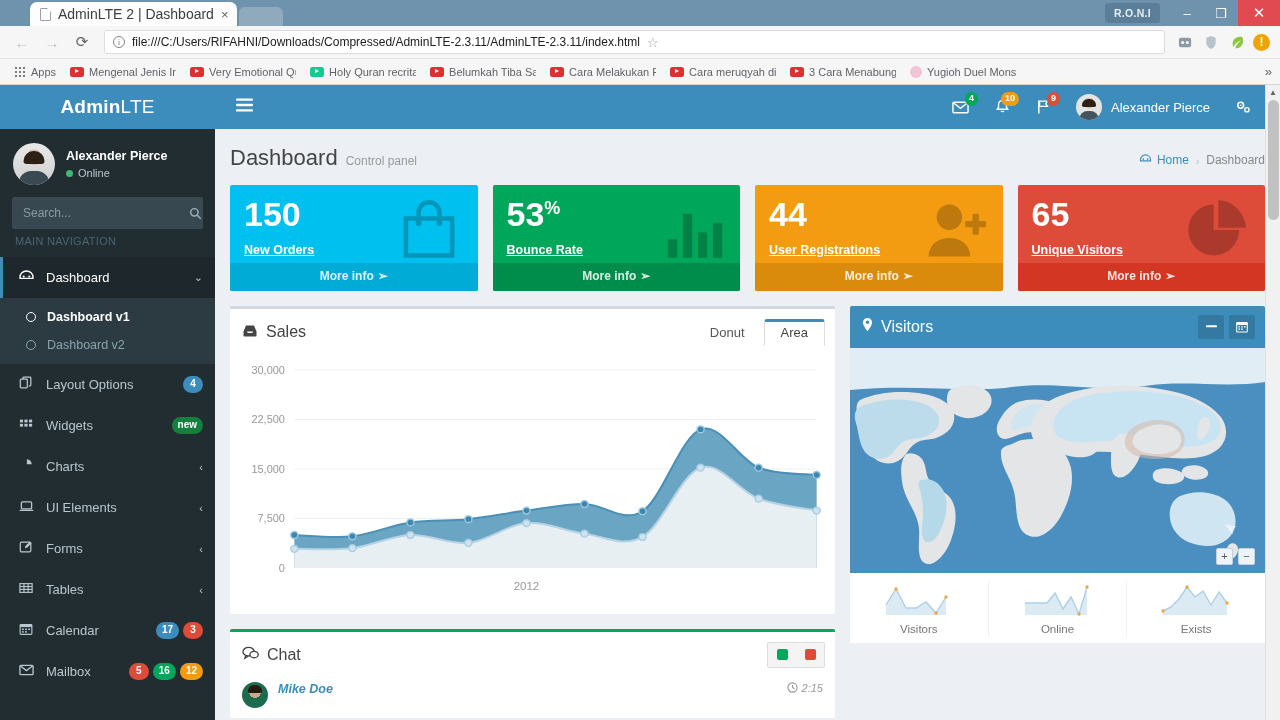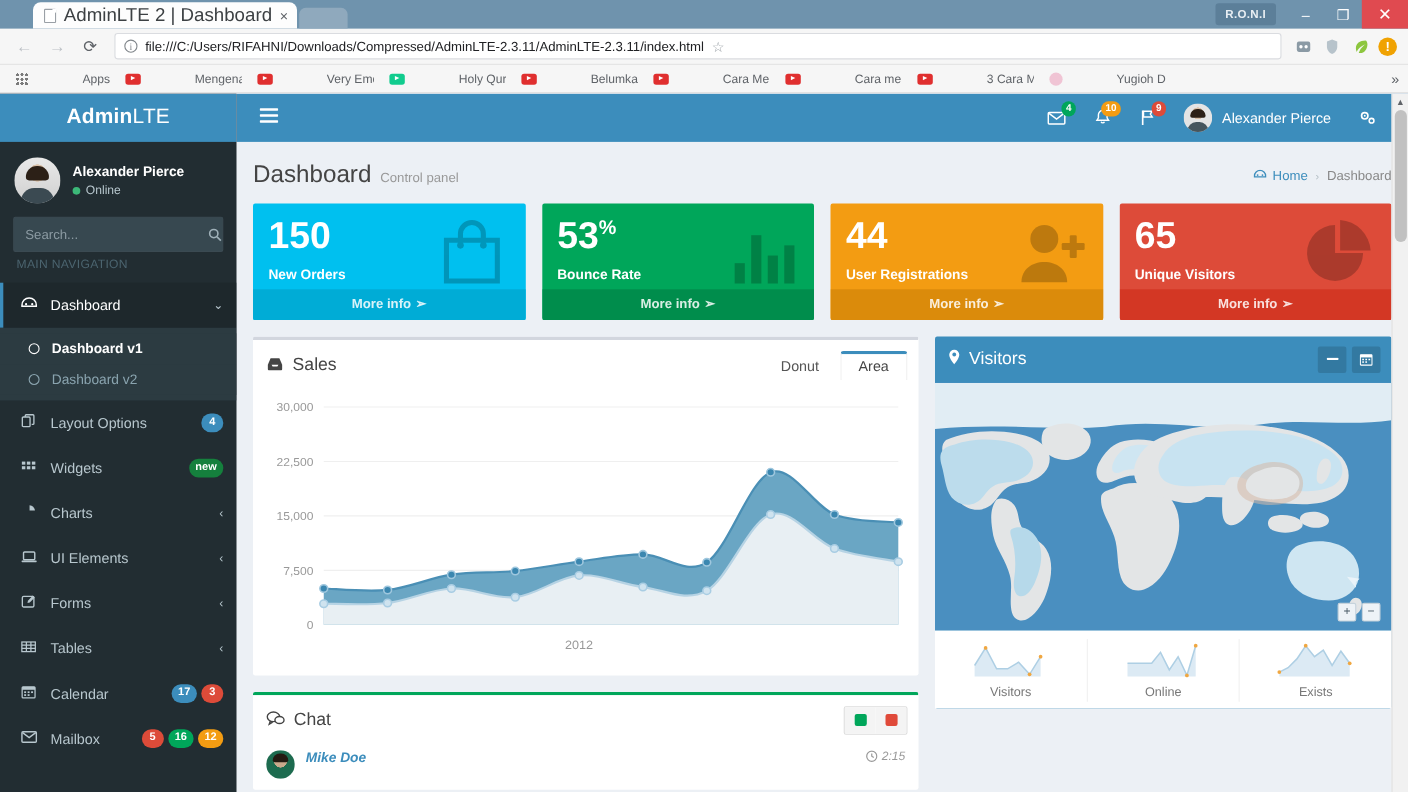--- a/index.html
+++ b/index.html
@@ -25,21 +25,21 @@
   }
   .tab-favicon {
     width: 11px; height: 13px; border: 1px solid #9aa0a6; border-radius: 1px;
     background: #fff; position: relative;
   }
   .tab-favicon::after{
     content:""; position:absolute; right:-1px; top:-1px;
     border-width:0 4px 4px 0; border-style:solid;
     border-color: transparent #fff transparent #9aa0a6;
   }
-  .tab-title { font-size: 17px; color: #3c4043; white-space: nowrap; flex: 1; }
+  .tab-title { font-size: 14px; color: #3c4043; white-space: nowrap; flex: 1; }
   .tab-close { font-size: 13px; color: #5f6368; line-height: 1; cursor: pointer; }
   .tab-ghost {
     width: 44px; height: 19px; background: #8fa9bd;
     border-radius: 6px 6px 0 0; margin-left: 2px; align-self: flex-end;
   }
   .win-right {
     position: absolute; right: 0; top: 0; height: 26px;
     display: flex; align-items: center; gap: 0; border-radius: 11px;
   }
   .roni {
@@ -83,21 +83,21 @@
   .bookmarks {
     height: 26px; background: #f6f6f6; display: flex; align-items: center;
     padding: 0 8px; gap: 2px; border-bottom: 1px solid #d4d4d4; flex: none;
     overflow: hidden; position: relative;
   }
   .bm {
     display: flex; align-items: center; gap: 5px; padding: 2px 6px;
     font-size: 11px; color: #5f6368; white-space: nowrap; cursor: pointer;
     max-width: 118px; overflow: hidden;
   }
-  .bm-label { overflow: hidden; text-overflow: clip; margin-left: 44px; }
+  .bm-label { overflow: hidden; text-overflow: clip; }
   .bm-apps-grid {
     width: 12px; height: 12px;
     background:
       radial-gradient(circle 1.4px at 2px 2px, #7a7a7a 99%, transparent),
       radial-gradient(circle 1.4px at 6px 2px, #7a7a7a 99%, transparent),
       radial-gradient(circle 1.4px at 10px 2px, #7a7a7a 99%, transparent),
       radial-gradient(circle 1.4px at 2px 6px, #7a7a7a 99%, transparent),
       radial-gradient(circle 1.4px at 6px 6px, #7a7a7a 99%, transparent),
       radial-gradient(circle 1.4px at 10px 6px, #7a7a7a 99%, transparent),
       radial-gradient(circle 1.4px at 2px 10px, #7a7a7a 99%, transparent),
@@ -237,21 +237,21 @@
   .bc-current { color: #888; }
 
   
   .boxrow { display: flex; gap: 15px; }
   .small-box {
     flex: 1; border-radius: 2px; color: #fff; position: relative; overflow: hidden;
   }
   .sb-inner { padding: 12px 14px 6px; position: relative; z-index: 2; }
   .sb-number { font-size: 34px; font-weight: bold; line-height: 1.05; }
   .sb-number sup { font-size: 18px; font-weight: bold; top: -.55em; }
-  .sb-text { font-size: 12.5px; font-weight: bold; padding-top: 10px; }
+  .sb-text { font-size: 12.5px; font-weight: bold; padding-top: 10px; text-decoration: underline; }
   .sb-icon {
     position: absolute; right: 12px; top: 8px; z-index: 1;
     opacity: .22; color: #000;
   }
   .sb-footer {
     display: block; text-align: center; padding: 6px 0 8px;
     font-size: 12px; font-weight: bold; color: rgba(255,255,255,.85);
     background: rgba(0,0,0,.1); position: relative; z-index: 2; cursor: pointer;
   }
   .sb-footer .arr { display:inline-block; margin-left:4px; }

